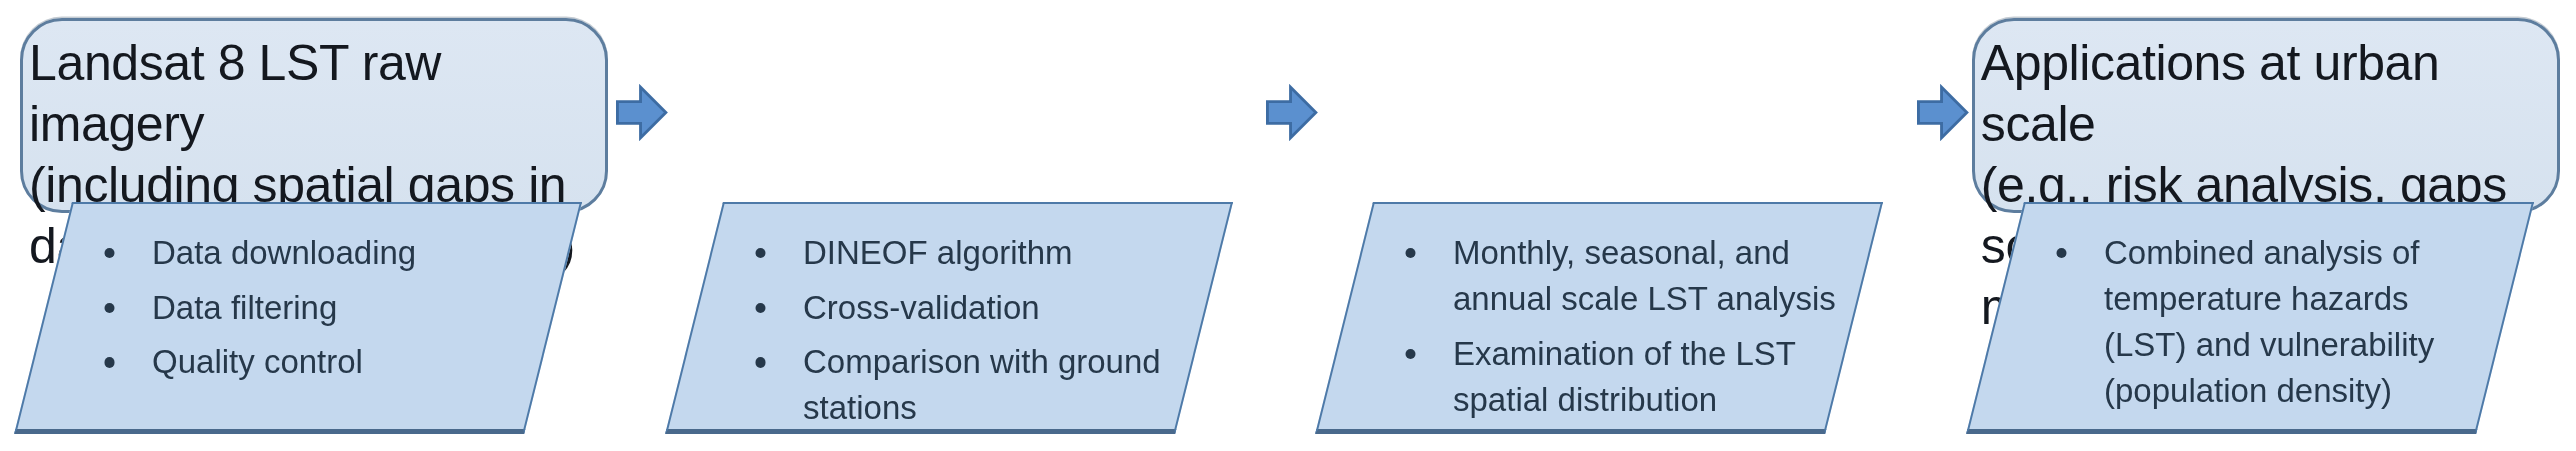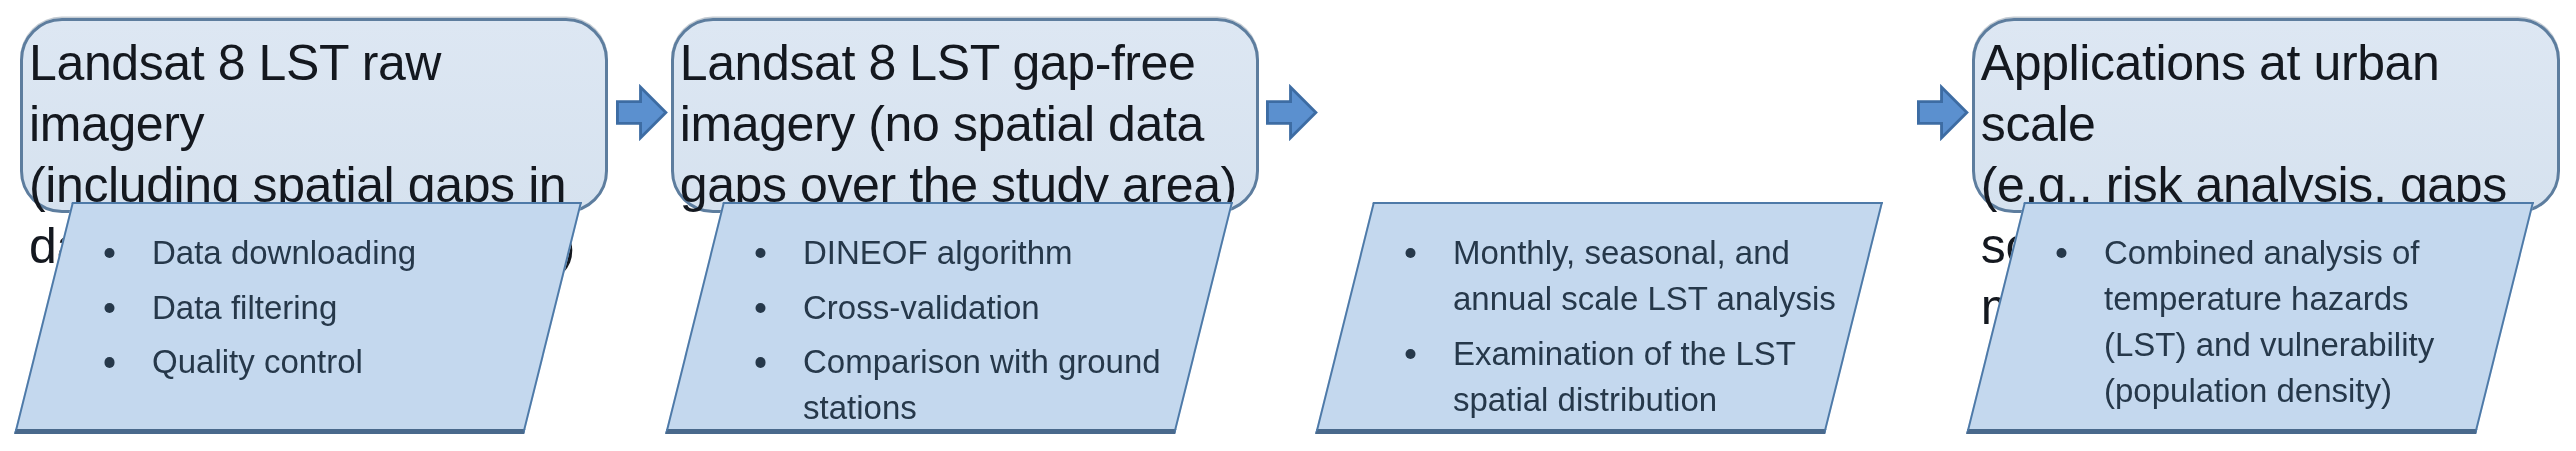--- a/index.html
+++ b/index.html
@@ -108,25 +108,20 @@
     </div>
   </section>
 
   <div class="flow-arrow" style="left:616px">
     <svg width="52" height="57" viewBox="0 0 72 78" xmlns="http://www.w3.org/2000/svg">
       <polygon points="2,24 34,24 34,4 69,39 34,74 34,54 2,54" fill="var(--arrow-fill)" stroke="var(--arrow-border)" stroke-width="4" stroke-linejoin="miter"></polygon>
     </svg>
   </div>
 
   <section class="step" style="left:671px">
-    <div class="stage-box">
-      <div class="stage-title">Landsat 8 LST gap-free
-imagery (no spatial data
-gaps over the study area)</div>
-    </div>
     <div class="tasks-panel">
       <div class="tasks-inner">
         <ul class="tasks">
           <li>DINEOF algorithm</li>
           <li>Cross-validation</li>
           <li>Comparison with ground stations</li>
         </ul>
       </div>
     </div>
   </section>

